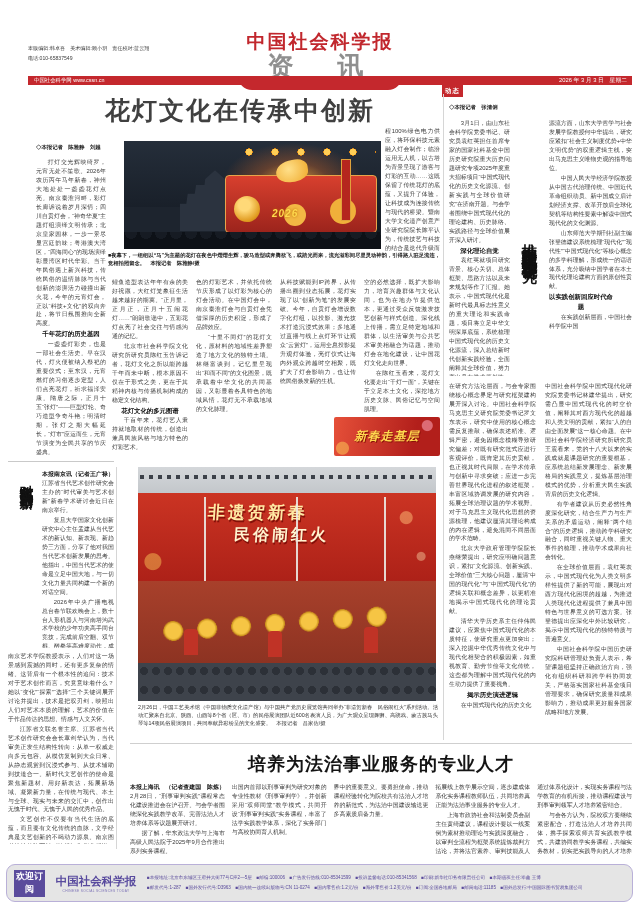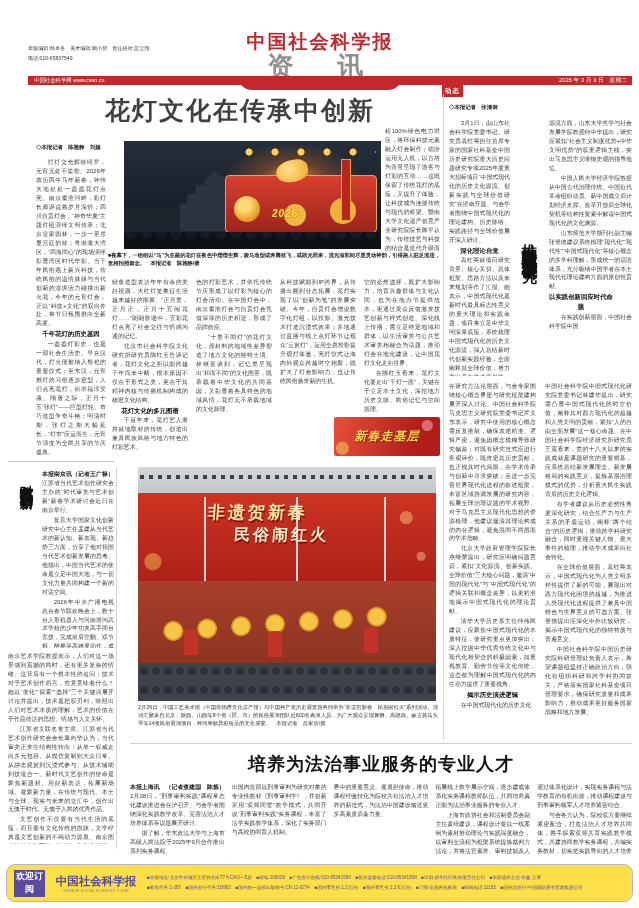--- a/index.html
+++ b/index.html
@@ -122,21 +122,21 @@
   .bold-inline { font-weight:bold; color:#111; }
 
   
   .law-headline { left:130px; top:752px; width:502px; text-align:center; font-size:18px; font-weight:900;
         letter-spacing:1px; color:#141414; }
   .law-cols { left:130px; top:783px; width:502px; height:74px; display:flex; gap:7px; }
   .law-cols .lcol { flex:1; height:74px; }
 
   
   .footer-box { left:6px; top:864px; width:627px; height:38px; border:1px solid #b9b0d8; border-radius:9px;
-        display:flex; align-items:center; padding:0 7px; gap:7px; background:#fde047; }
+        display:flex; align-items:center; padding:0 7px; gap:7px; background:#e5e5e5; }
   .sub-box { width:31px; height:27px; background:#5a4b9c; color:#fff; font-size:9px; font-weight:bold;
         line-height:1.45; text-align:center; display:flex; align-items:center; justify-content:center; flex-shrink:0; }
   .f-logo { width:88px; flex-shrink:0; text-align:center; }
   .f-logo-cn { font-size:11.5px; font-weight:bold; color:#584a9e; font-family:"DejaVu Serif", serif; white-space:nowrap; }
   .f-logo-en { font-size:3.2px; letter-spacing:.4px; color:#7a6fb5; white-space:nowrap; }
   .f-info { flex:1; overflow:hidden; }
   .f-info div { font-size:4.6px; color:#5a4b9c; line-height:2.1; white-space:nowrap; overflow:hidden; }
 </style>
 </head>
 <body>

